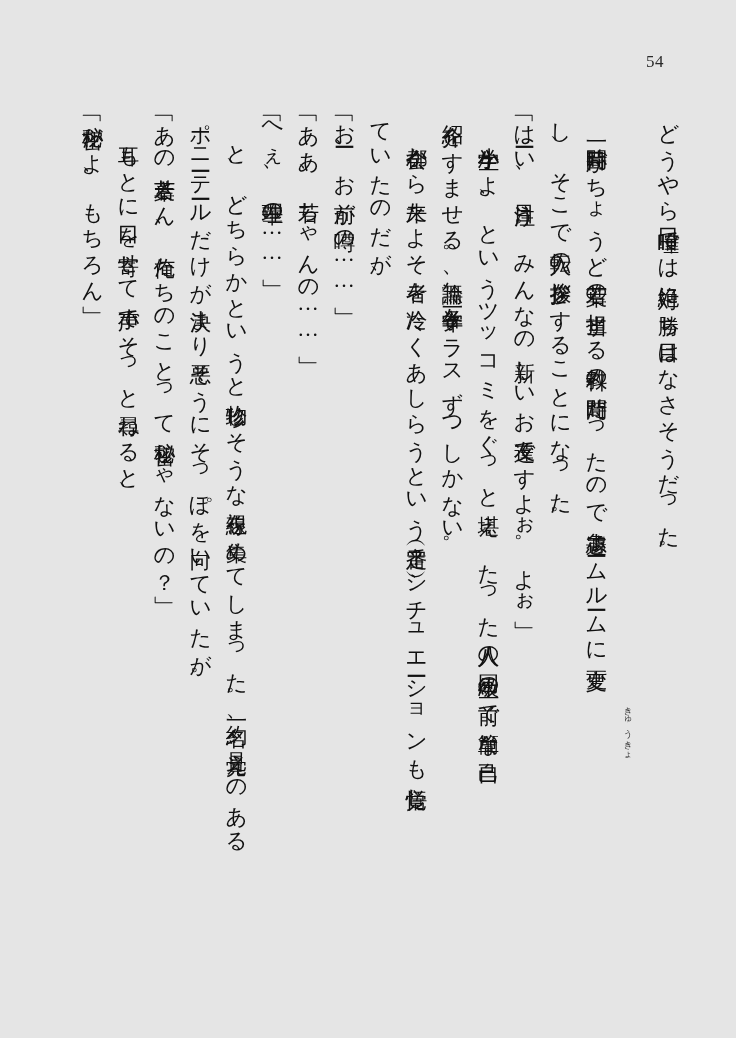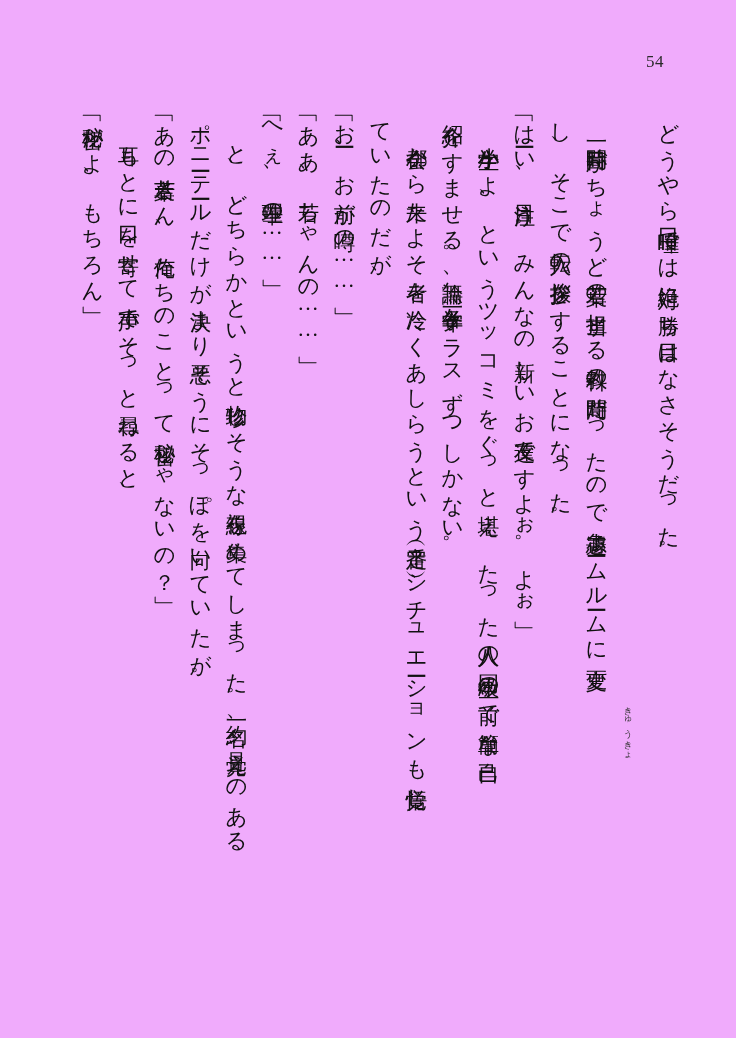--- a/index.html
+++ b/index.html
@@ -11,21 +11,21 @@
     width: 736px;
     height: 1038px;
     overflow: hidden;
     font-family: "Liberation Serif", "DejaVu Serif", serif;
     color: #1a1a1a;
   }
   .page {
     position: relative;
     width: 736px;
     height: 1038px;
-    background: #f0abfc;
+    background: #e5e5e5;
   }
   .page-number {
     position: absolute;
     top: 52px;
     right: 72px;
     font-size: 17px;
     letter-spacing: 0.5px;
     color: #2a2a2a;
     font-family: "Liberation Serif", "DejaVu Serif", serif;
   }

